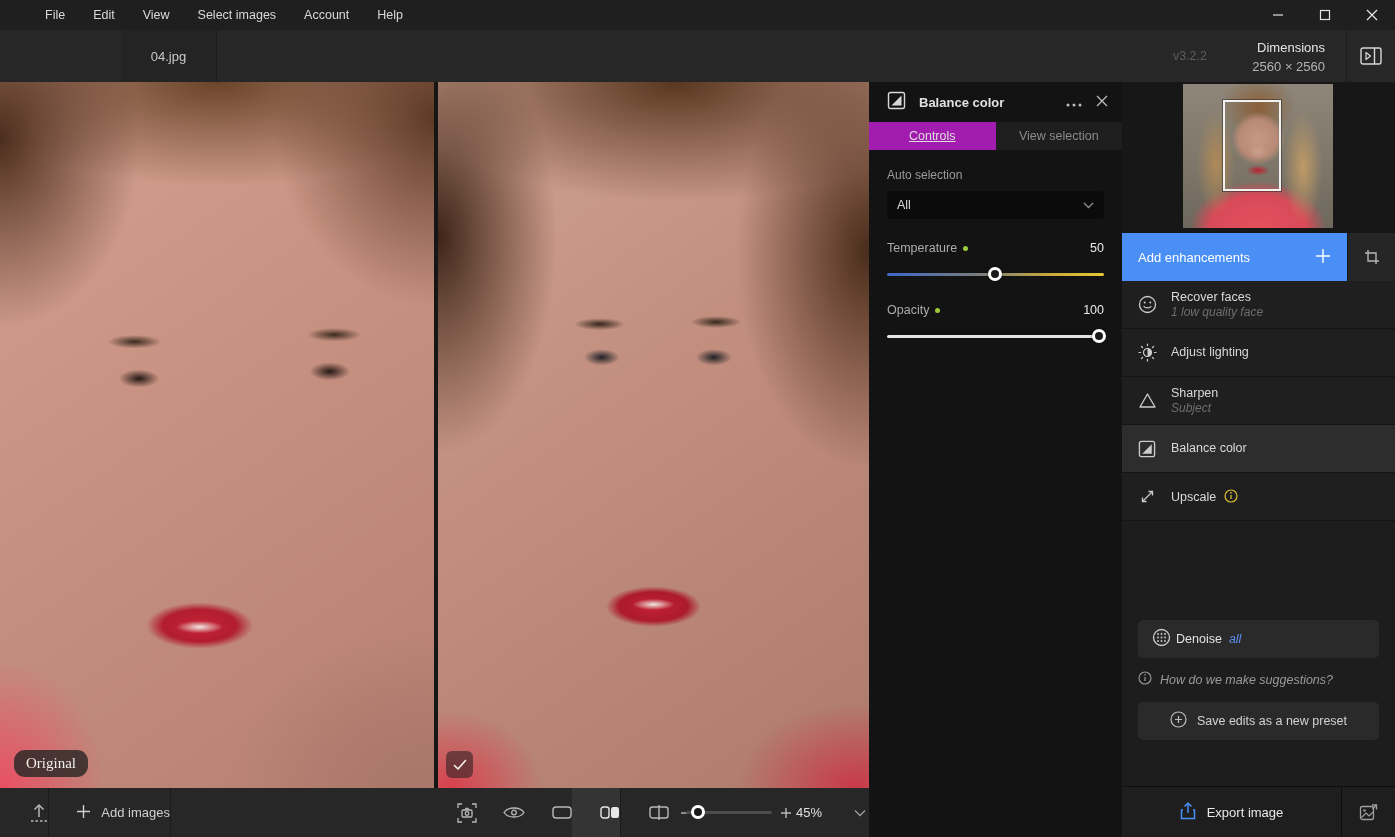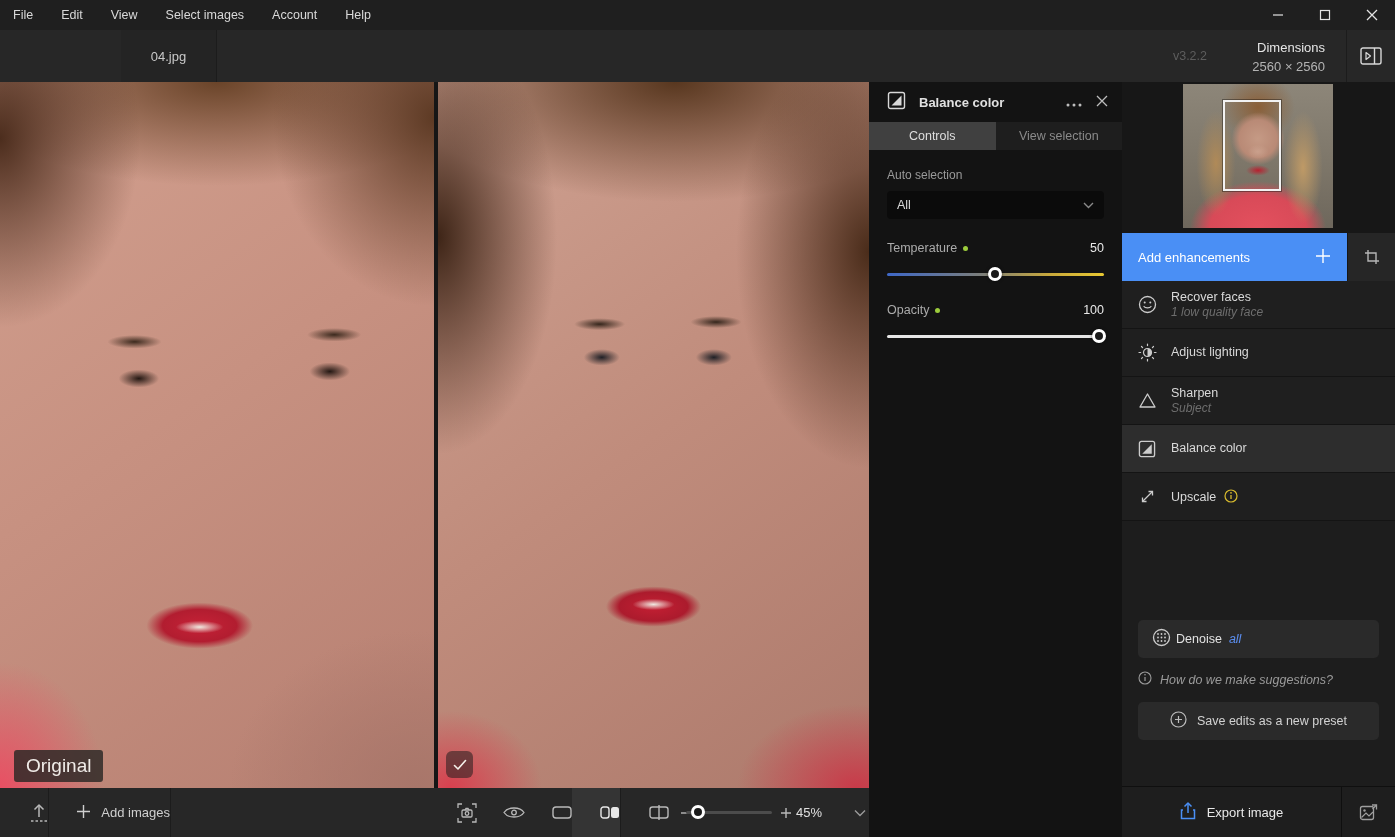--- a/index.html
+++ b/index.html
@@ -5,21 +5,21 @@
   * { margin:0; padding:0; box-sizing:border-box; }
   html,body { background:#000; }
   .app {
     position:relative; width:1395px; height:837px; overflow:hidden;
     background:#1b1b1b; font-family:"Liberation Sans", sans-serif;
     color:#d6d6d6; font-size:13px; -webkit-font-smoothing:antialiased;
   }
 
   
   .menubar { position:absolute; left:0; top:0; width:1395px; height:30px;
-    background:#1f1f1f; display:flex; align-items:center; }
+    background:#1f1f1f; display:flex; align-items:center;padding-left:32px; }
   .menu-item { padding:0 14px; height:30px; display:flex; align-items:center;
     color:#d9d9d9; font-size:12.5px; cursor:default; }
   .menu-item:first-child { padding-left:13px; }
   .win-controls { margin-left:auto; display:flex; height:30px; }
   .win-btn { width:47px; height:30px; display:flex; align-items:center; justify-content:center; color:#e3e3e3; }
 
   
   .topbar { position:absolute; left:0; top:30px; width:1395px; height:52px; background:#272727; }
   .logo-area { position:absolute; left:0; top:0; width:120px; height:52px; background:#2b2b2b;
     border-right:1px solid #1c1c1c; display:flex; align-items:center; padding-left:16px; gap:8px; }
@@ -64,33 +64,33 @@
       radial-gradient(ellipse 34px 8px  at 37.5% 34.3%, #35261c 0%, rgba(53,38,28,0) 75%),
       radial-gradient(ellipse 34px 8px  at 64.5% 34%, #35261c 0%, rgba(53,38,28,0) 75%),
       radial-gradient(ellipse 170px 310px at 0% 22%,  #3e2517 0%, rgba(62,37,23,0) 70%),
       radial-gradient(ellipse 190px 310px at 100% 24%,#4a2c1a 0%, rgba(74,44,26,0) 70%),
       radial-gradient(ellipse 340px 150px at 55% 0%,  #58371f 0%, rgba(88,55,31,0) 80%),
       radial-gradient(ellipse 130px 110px at 3% 100%, #d8404f 0%, rgba(216,64,79,0) 70%),
       radial-gradient(ellipse 170px 120px at 97% 100%,#c93a49 0%, rgba(201,58,73,0) 70%),
       linear-gradient(145deg, #cfa292 0%, #c08c7c 50%, #ad7a6c 100%);
   }
   .seam { position:absolute; left:434px; top:0; width:4px; height:706px; background:#161616; }
-  .original-badge { position:absolute; left:14px; top:668px; padding:5px 12px; border-radius:3px;
-    background:rgba(42,39,37,0.82); color:#f0ece8; font-size:19px; }
+  .original-badge { position:absolute; left:14px; top:668px; padding:5px 12px; border-radius:11px;
+    background:rgba(42,39,37,0.82); color:#f0ece8; font-size:15px;font-family:Liberation Serif, serif; }
   .check-badge { position:absolute; left:446px; top:669px; width:27px; height:27px; border-radius:6px;
     background:rgba(32,30,30,0.55); display:flex; align-items:center; justify-content:center; }
 
   
   .panel { position:absolute; left:869px; top:82px; width:253px; height:755px; background:#131313; }
   .panel-header { position:absolute; left:0; top:0; width:253px; height:40px; display:flex; align-items:center; padding:0 14px 0 18px; }
   .panel-title { margin-left:13px; color:#e0e0e0; font-size:13px; font-weight:bold; }
   .panel-actions { margin-left:auto; display:flex; align-items:center; gap:14px; color:#bdbdbd; }
   .ptabs { position:absolute; left:0; top:40px; width:253px; height:28px; display:flex; }
   .ptab { flex:1; display:flex; align-items:center; justify-content:center; font-size:12.5px; }
-  .ptab.active { background:#404040; color:#dedede; }
+  .ptab.active { background:#a21caf; color:#dedede;text-decoration:underline; }
   .ptab.inactive { background:#1e1e1e; color:#8a8a8a; }
   .panel-body { position:absolute; left:18px; top:68px; width:217px; }
   .field-label { margin-top:18px; color:#9a9a9a; font-size:12px; }
   .dropdown { margin-top:9px; height:28px; background:#0b0b0b; border-radius:4px;
     display:flex; align-items:center; padding:0 10px; color:#d9d9d9; font-size:12.5px; }
   .dropdown .chev { margin-left:auto; color:#8a8a8a; }
   .slider-row { margin-top:22px; display:flex; align-items:center; }
   .slider-label { color:#ababab; font-size:12.5px; }
   .mod-dot { width:5px; height:5px; border-radius:50%; background:#9ccc3c; margin-left:6px; }
   .slider-value { margin-left:auto; color:#e8e8e8; font-size:12.5px; }

